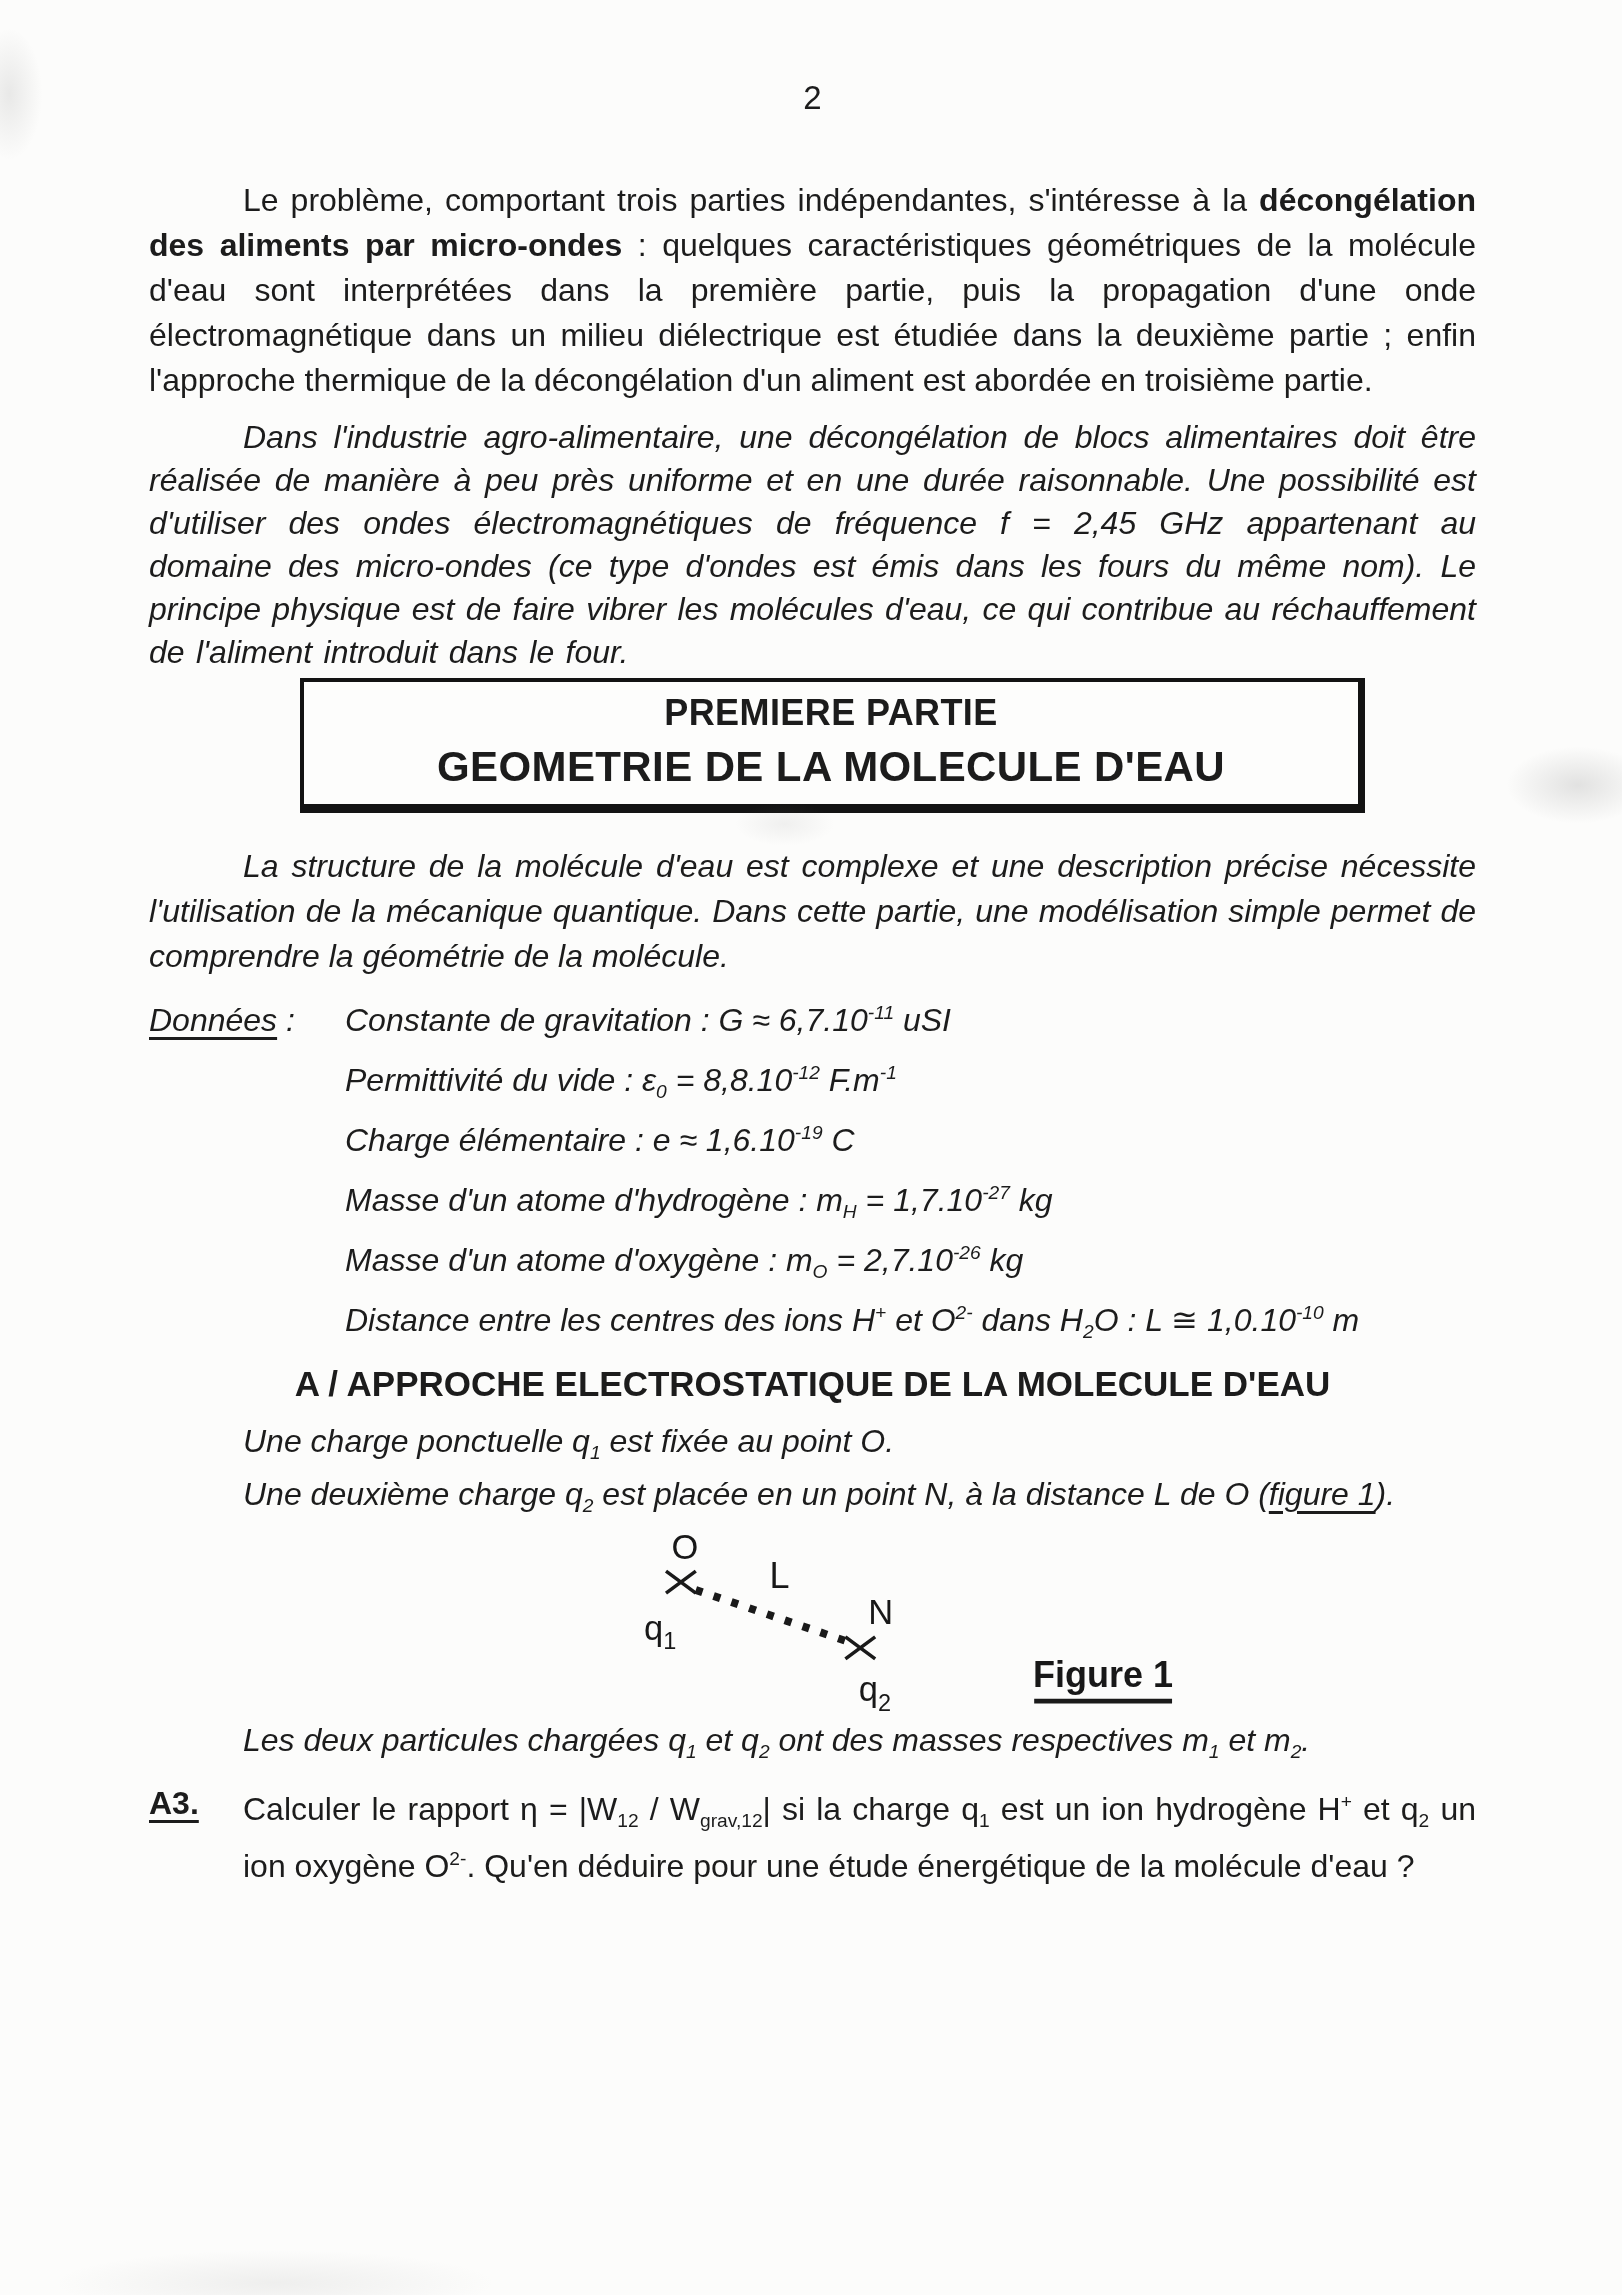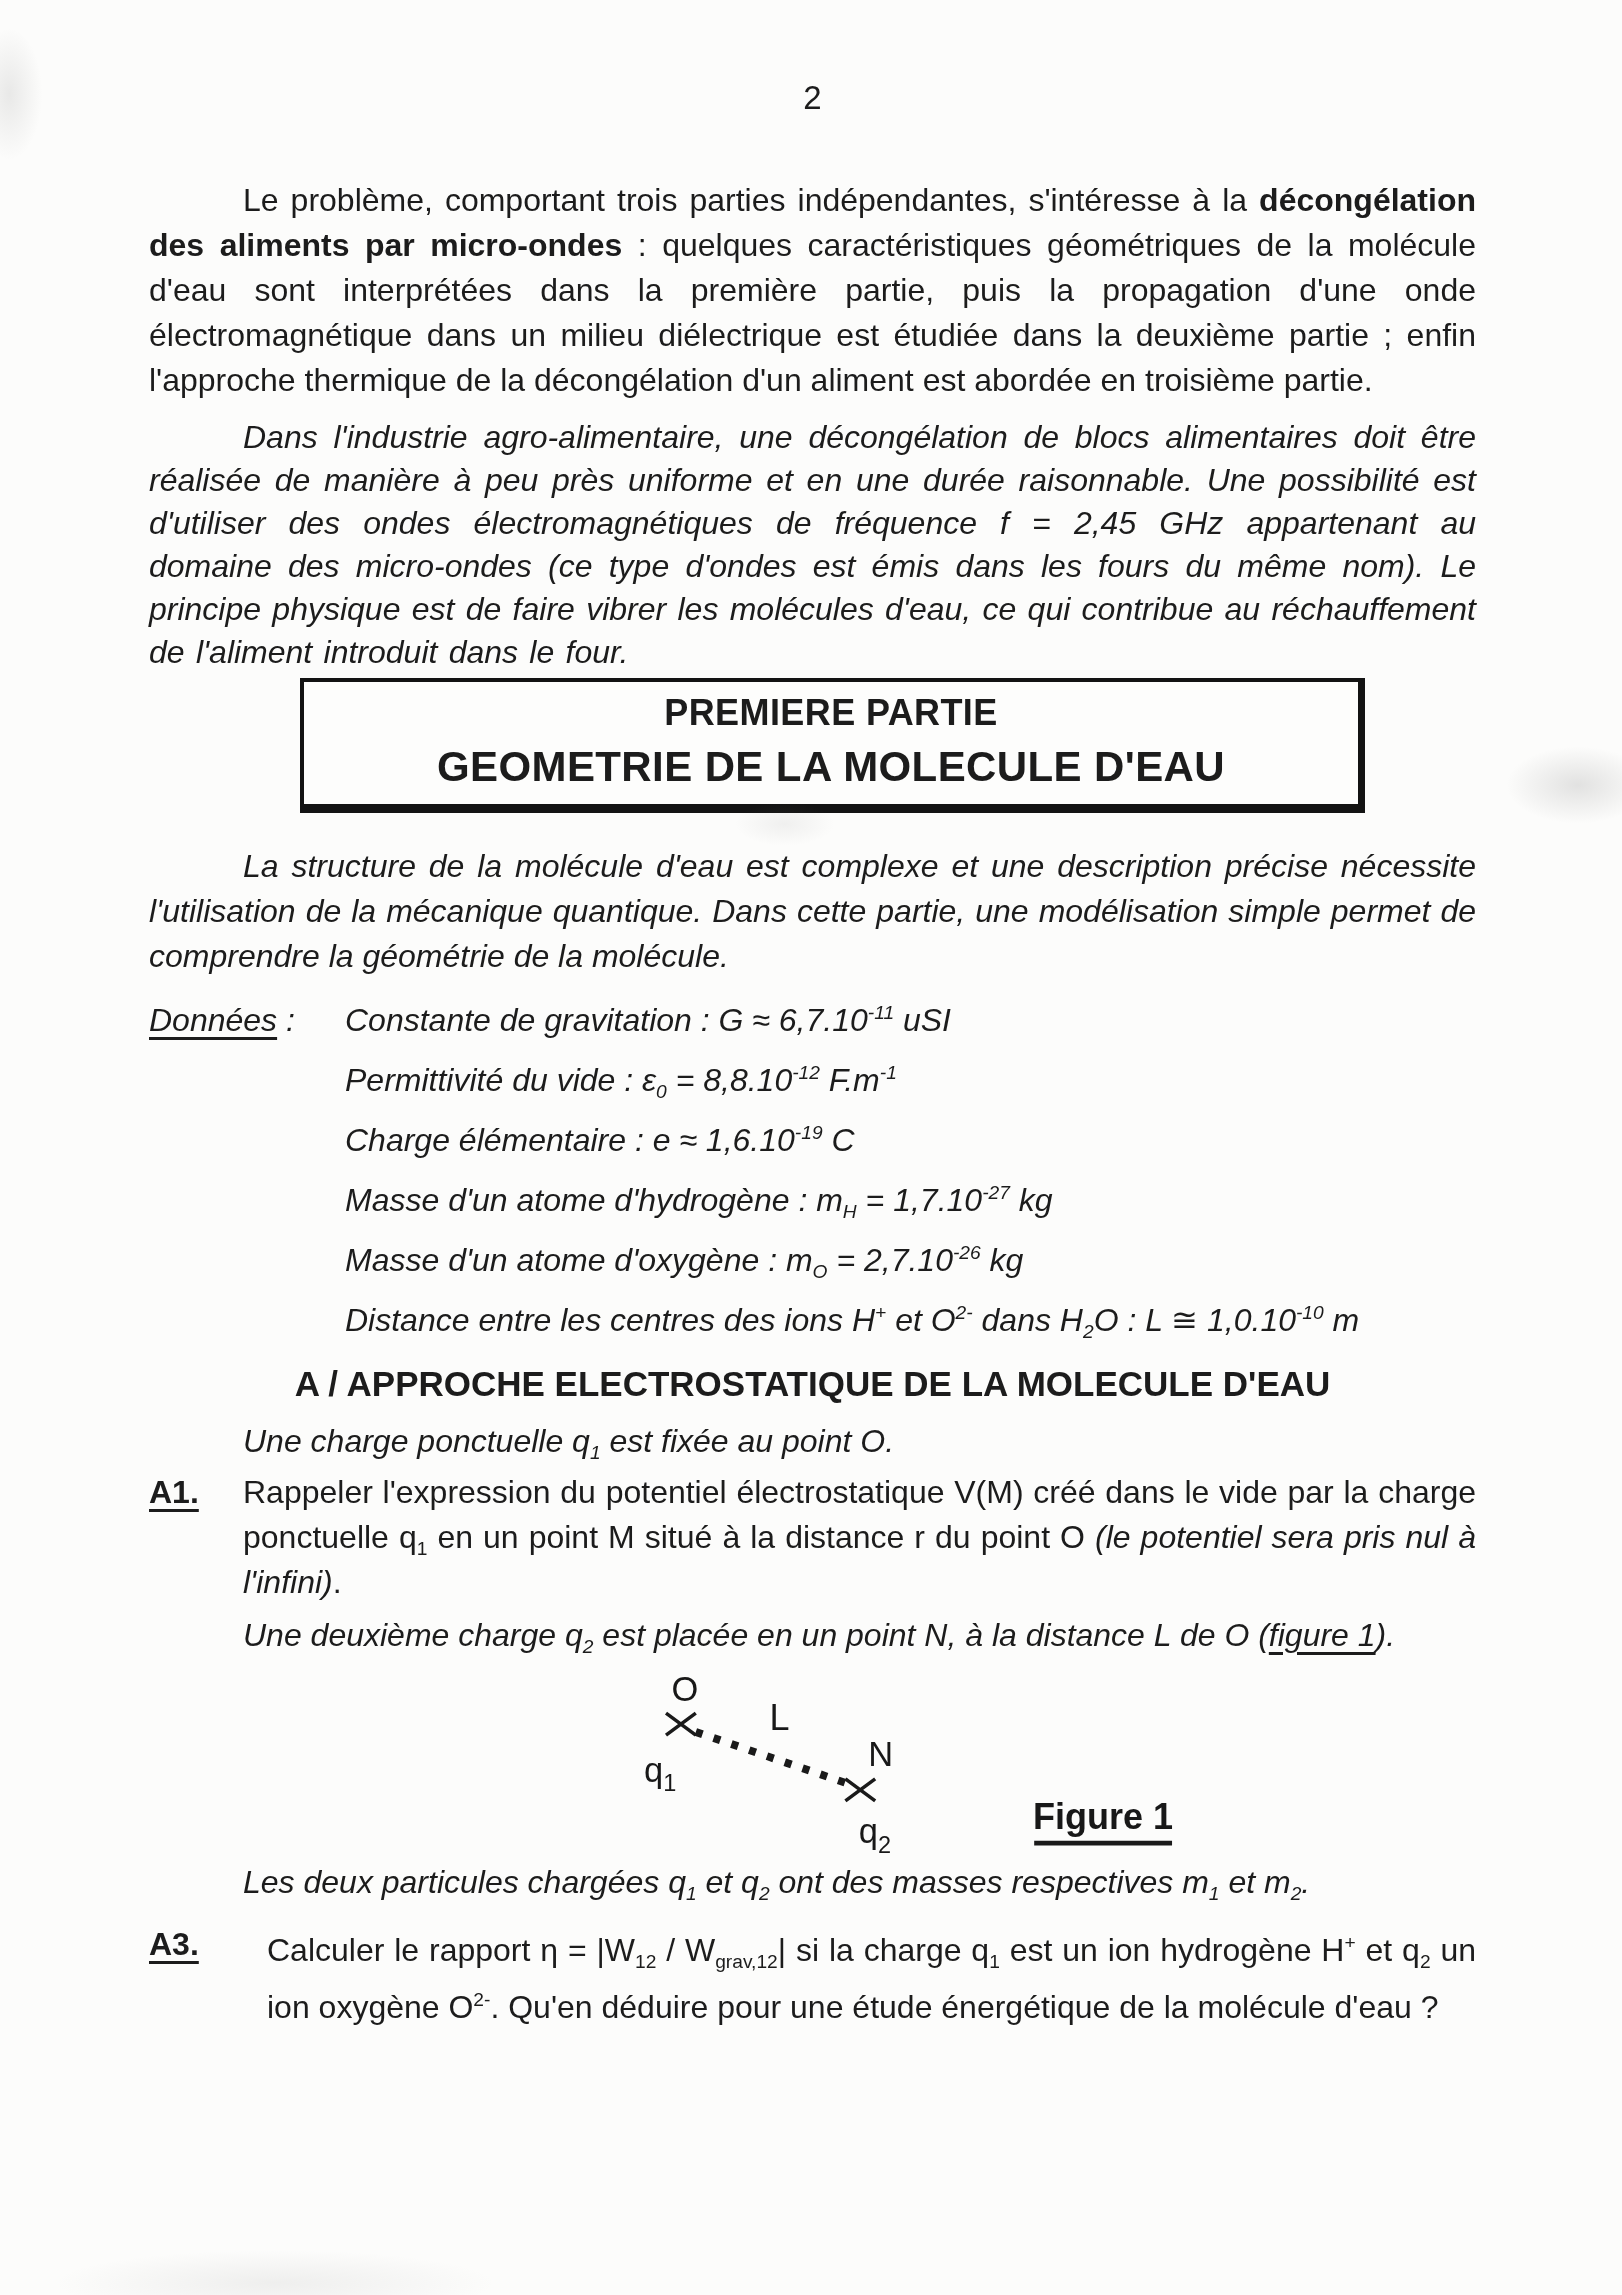--- a/index.html
+++ b/index.html
@@ -72,21 +72,21 @@
   #second-charge { margin-top:7.9px; }
 
   .figure { position:relative; height:169px; margin-top:4.7px; }
   .figure svg { position:absolute; left:479px; top:0; overflow:visible; }
   .figure text { fill:#181818; font-family:"Liberation Sans","DejaVu Sans",sans-serif; }
   .figure .stroke { stroke:#1a1a1a; fill:none; }
 
   #a2 { margin-top:3.1px; }
   #masses { margin-top:28px; }
   #a3 { margin-top:17.3px; }
-  .calc { margin-top:7.9px; line-height:57px;margin-left:24px; }
+  .calc { margin-top:7.9px; line-height:57px; }
 </style>
 </head>
 <body>
 
 <div class="sheet">
   <div class="content">
 
     <div class="pageno">2</div>
 
     <p id="para1" class="p indent">Le problème, comportant trois parties indépendantes, s'intéresse à la <b>décongélation des aliments par micro-ondes</b> : quelques caractéristiques géométriques de la molécule d'eau sont interprétées dans la première partie, puis la propagation d'une onde électromagnétique dans un milieu diélectrique est étudiée dans la deuxième partie ; enfin l'approche thermique de la décongélation d'un aliment est abordée en troisième partie.</p>
@@ -109,24 +109,20 @@
         <div>Masse d'un atome d'hydrogène : m<sub>H</sub> = 1,7.10<sup>-27</sup> kg</div>
         <div>Masse d'un atome d'oxygène : m<sub>O</sub> = 2,7.10<sup>-26</sup> kg</div>
         <div>Distance entre les centres des ions H<sup>+</sup> et O<sup>2-</sup> dans H<sub>2</sub>O : L ≅ 1,0.10<sup>-10</sup> m</div>
       </div>
     </div>
 
     <div class="headingA">A / APPROCHE ELECTROSTATIQUE DE LA MOLECULE D'EAU</div>
 
     <p class="single it">Une charge ponctuelle q<sub>1</sub> est fixée au point O.</p>
 
-    <div id="a1" class="q">
-      <span class="qlabel">A1.</span>
-      <p>Rappeler l'expression du potentiel électrostatique V(M) créé dans le vide par la charge ponctuelle q<sub>1</sub> en un point M situé à la distance r du point O <i>(le potentiel sera pris nul à l'infini)</i>.</p>
-    </div>
 
     <p id="second-charge" class="single it">Une deuxième charge q<sub>2</sub> est placée en un point N, à la distance L de O (<u>figure 1</u>).</p>
 
     <div class="figure">
       <svg width="604" height="188" viewBox="0 0 770 240" style="font-size:41px">
         <text x="72" y="48" text-anchor="middle" font-size="44">O</text>
         <path class="stroke" d="M48 64 L86 92 M48 92 L86 64" stroke-width="4.5"></path>
         <text x="20" y="152" font-size="44"><tspan>q</tspan><tspan dy="12" font-size="30">1</tspan></text>
         <text x="193" y="86" text-anchor="middle" font-size="46">L</text>
         <line class="stroke" x1="86" y1="88" x2="280" y2="154" stroke-width="10" stroke-dasharray="9 15"></line>

